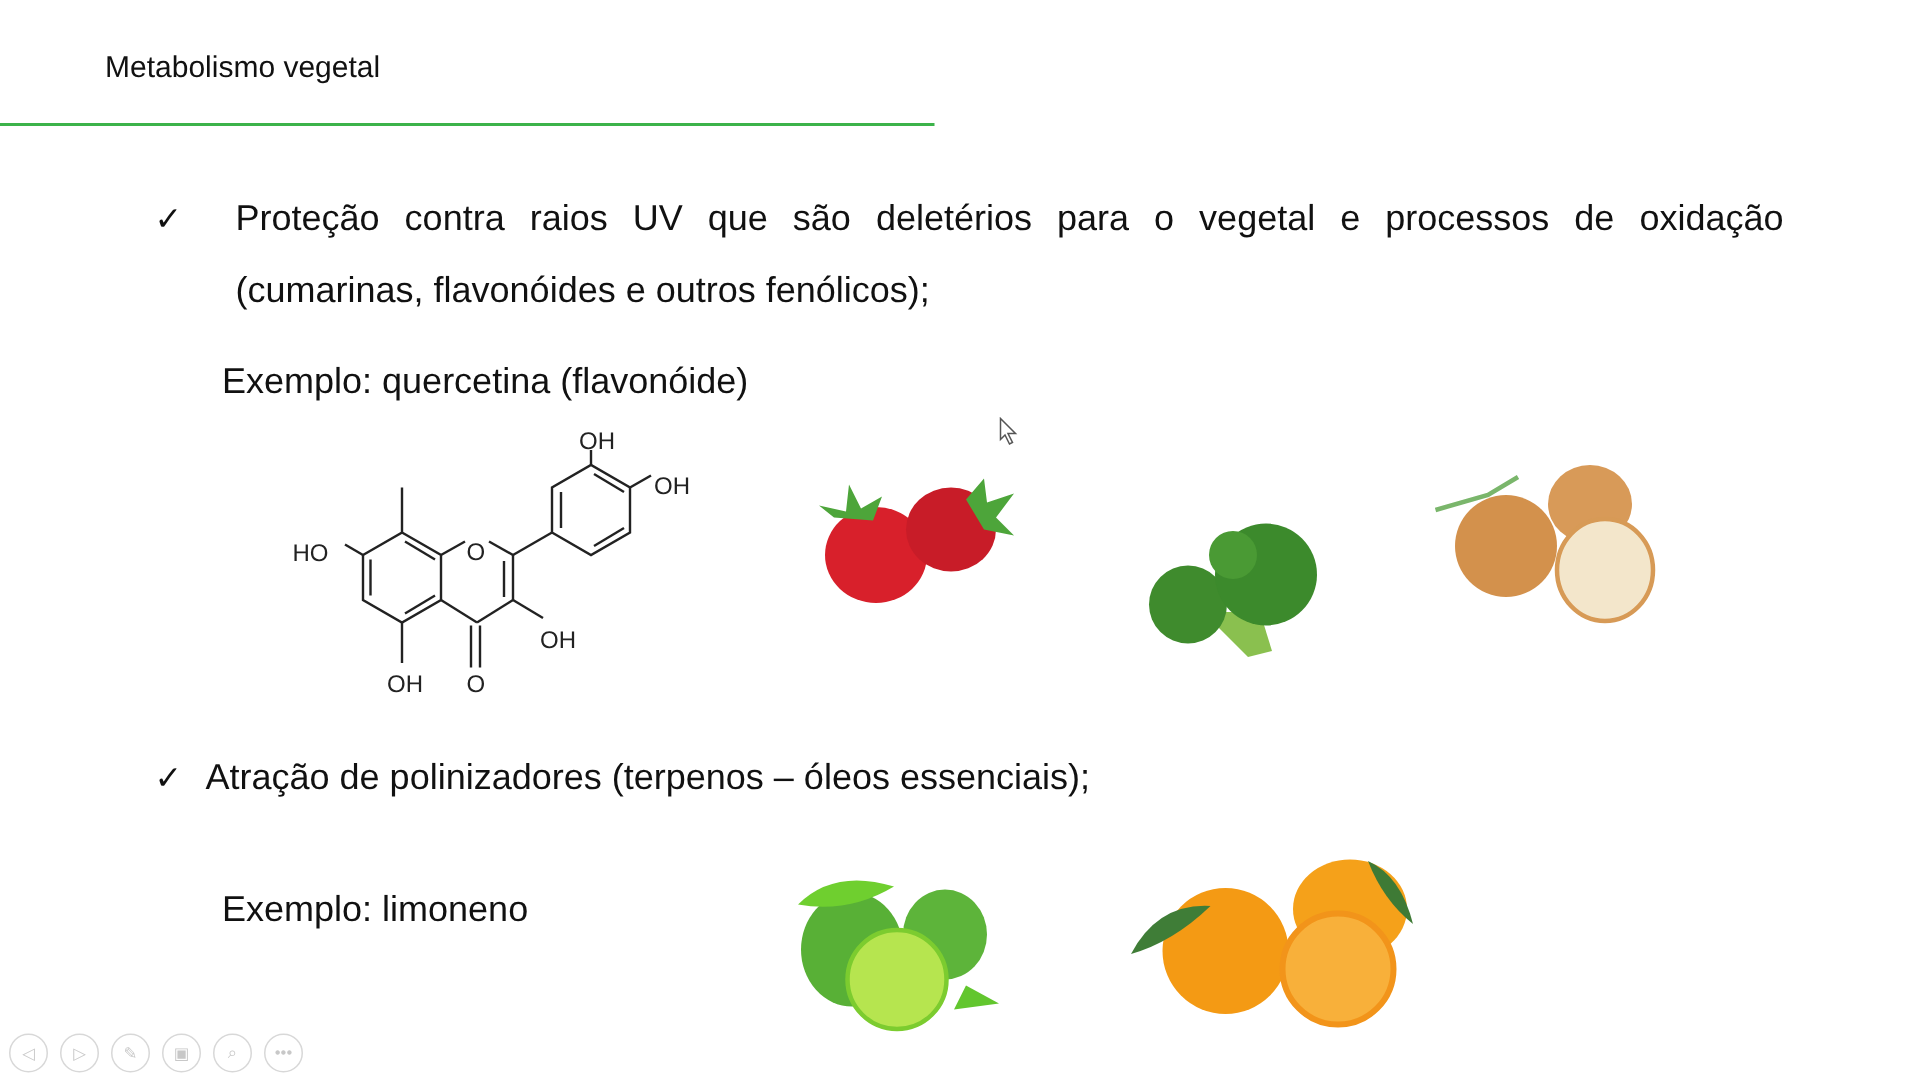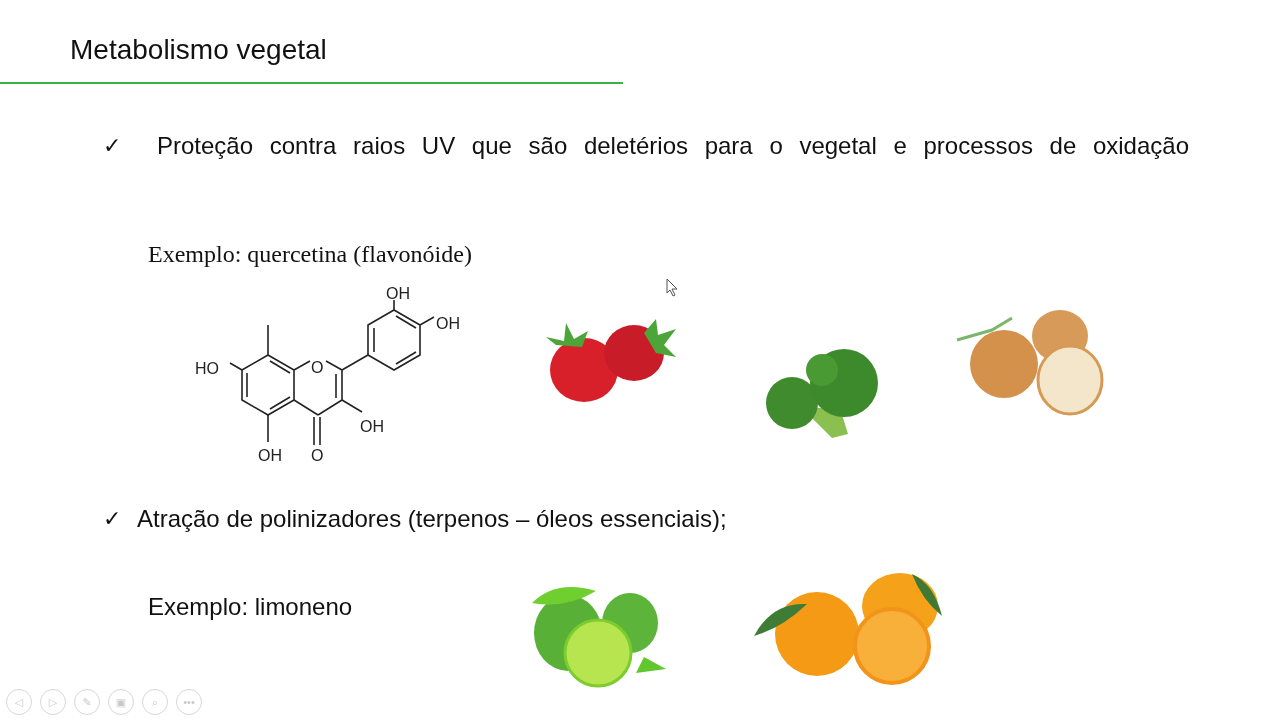--- a/index.html
+++ b/index.html
@@ -1,46 +1,47 @@
 <!DOCTYPE html>
 <html><head>
 <meta charset="utf-8">
 <style>
   html, body { margin:0; padding:0; }
   body { width:1280px; height:720px; background:#ffffff; position:relative; overflow:hidden;
          font-family:"Liberation Sans", sans-serif; color:#111; }
-  .title { position:absolute; left:70px; top:34px; font-size:28px; color:#111; }
+  .title { position:absolute; left:70px; top:34px; font-size:20px; color:#111; }
   .title-rule { position:absolute; left:0; top:82px; width:623px; height:2px; background:#3cb34a; }
   .bullet { position:absolute; left:103px; font-size:24px; line-height:48px; }
   .bullet .check { position:absolute; left:0; top:0; font-size:22px; }
   .b1 { top:122px; width:1086px; }
   .b1 .text { margin-left:54px; text-align:justify; text-align-last:left; }
   .b1 .l1 { text-align:justify; text-align-last:justify; display:block; }
   .b2 { top:495px; }
   .b2 .text { margin-left:34px; white-space:nowrap; }
   .example { position:absolute; left:148px; font-size:24px; }
-  .ex1 { top:241px;font-family:Liberation Serif, serif; }
+  .ex1 { top:241px; }
   .ex2 { top:565px;margin-top:28px; }
   .molecule { position:absolute; left:190px; top:280px; width:290px; height:190px; }
   .food { position:absolute; }
   .nav { position:absolute; left:6px; top:689px; display:flex; gap:8px; }
   .nav .btn { width:26px; height:26px; border:1.4px solid #d8d8d8; border-radius:50%;
               display:flex; align-items:center; justify-content:center; color:#c8c8c8; font-size:11px; box-sizing:border-box; }
   .cursor { position:absolute; left:666px; top:278px; }
 </style>
 </head>
 <body>
 
 <div class="title">Metabolismo vegetal</div>
 <div class="title-rule"></div>
 
 <div class="bullet b1">
   <span class="check">✓</span>
   <div class="text">
     <span class="l1">Proteção contra raios UV que são deletérios para o vegetal e processos de oxidação</span>
+    <span>(cumarinas, flavonóides e outros fenólicos);</span>
   </div>
 </div>
 <div class="example ex1">Exemplo: quercetina (flavonóide)</div>
 
 <svg class="molecule" viewBox="0 0 290 190">
   <g stroke="#222" stroke-width="1.6" fill="none">
 
     <polyline points="52,90 78,75 78,45"></polyline>
     <polyline points="52,90 52,120 78,135 104,120 104,90 78,75"></polyline>
     <line x1="57" y1="93" x2="57" y2="117"></line>

